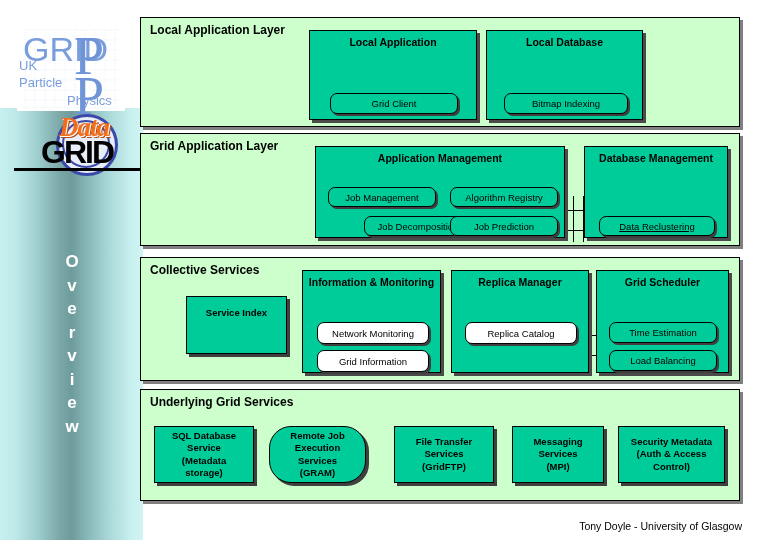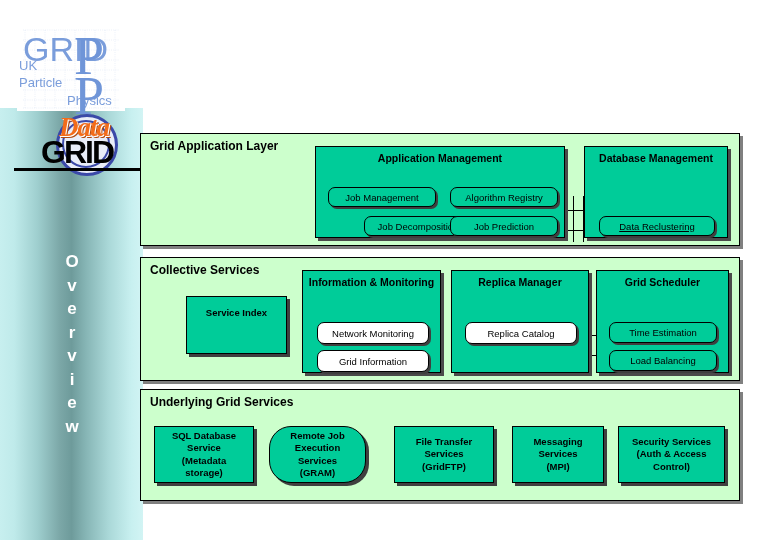--- a/index.html
+++ b/index.html
@@ -177,20 +177,33 @@
       <span>O</span>
       <span>v</span>
       <span>e</span>
       <span>r</span>
       <span>v</span>
       <span>i</span>
       <span>e</span>
       <span>w</span>
     </div>
 
+  <div class="layer" style="left:140px;top:17px;width:598px;height:108px;">
+    <div class="layer-title">Local Application Layer</div>
+
+    <div class="group" style="left:168px;top:12px;width:166px;height:88px;">
+      <div class="group-title">Local Application</div>
+      <div class="pill" style="left:20px;top:62px;width:126px;height:19px;">Grid Client</div>
+    </div>
+
+    <div class="group" style="left:345px;top:12px;width:155px;height:88px;">
+      <div class="group-title">Local Database</div>
+      <div class="pill" style="left:17px;top:62px;width:122px;height:19px;">Bitmap Indexing</div>
+    </div>
+  </div>
 
   <div class="layer" style="left:140px;top:133px;width:598px;height:111px;">
     <div class="layer-title">Grid Application Layer</div>
 
     <div class="connector" style="left:420px;top:76px;width:146px;height:1px;"></div>
     <div class="connector" style="left:420px;top:96px;width:146px;height:1px;"></div>
     <div class="connector" style="left:420px;top:76px;width:1px;height:21px;"></div>
     <div class="connector" style="left:432px;top:62px;width:1px;height:46px;"></div>
     <div class="connector" style="left:442px;top:62px;width:1px;height:46px;"></div>
 
@@ -268,22 +281,23 @@
         </div>
         <div class="svcbox" style="left: 371px; top: 36px; width: 92px; height: 57px; align-items: center;">
           <div>
             <div>Messaging</div>
             <div>Services</div>
             <div>(MPI)</div>
           </div>
         </div>
         <div class="svcbox" style="left: 477px; top: 36px; width: 107px; height: 57px;">
           <div>
-            <div>Security Services</div>
+            <div>Security Metadata</div>
             <div>(Auth &amp; Access</div>
             <div>Control)</div>
           </div>
         </div>
       </div>
   </div>
 
+  <div class="footer">Tony Doyle - University of Glasgow</div>
 
 </div>
 
 </body></html>

